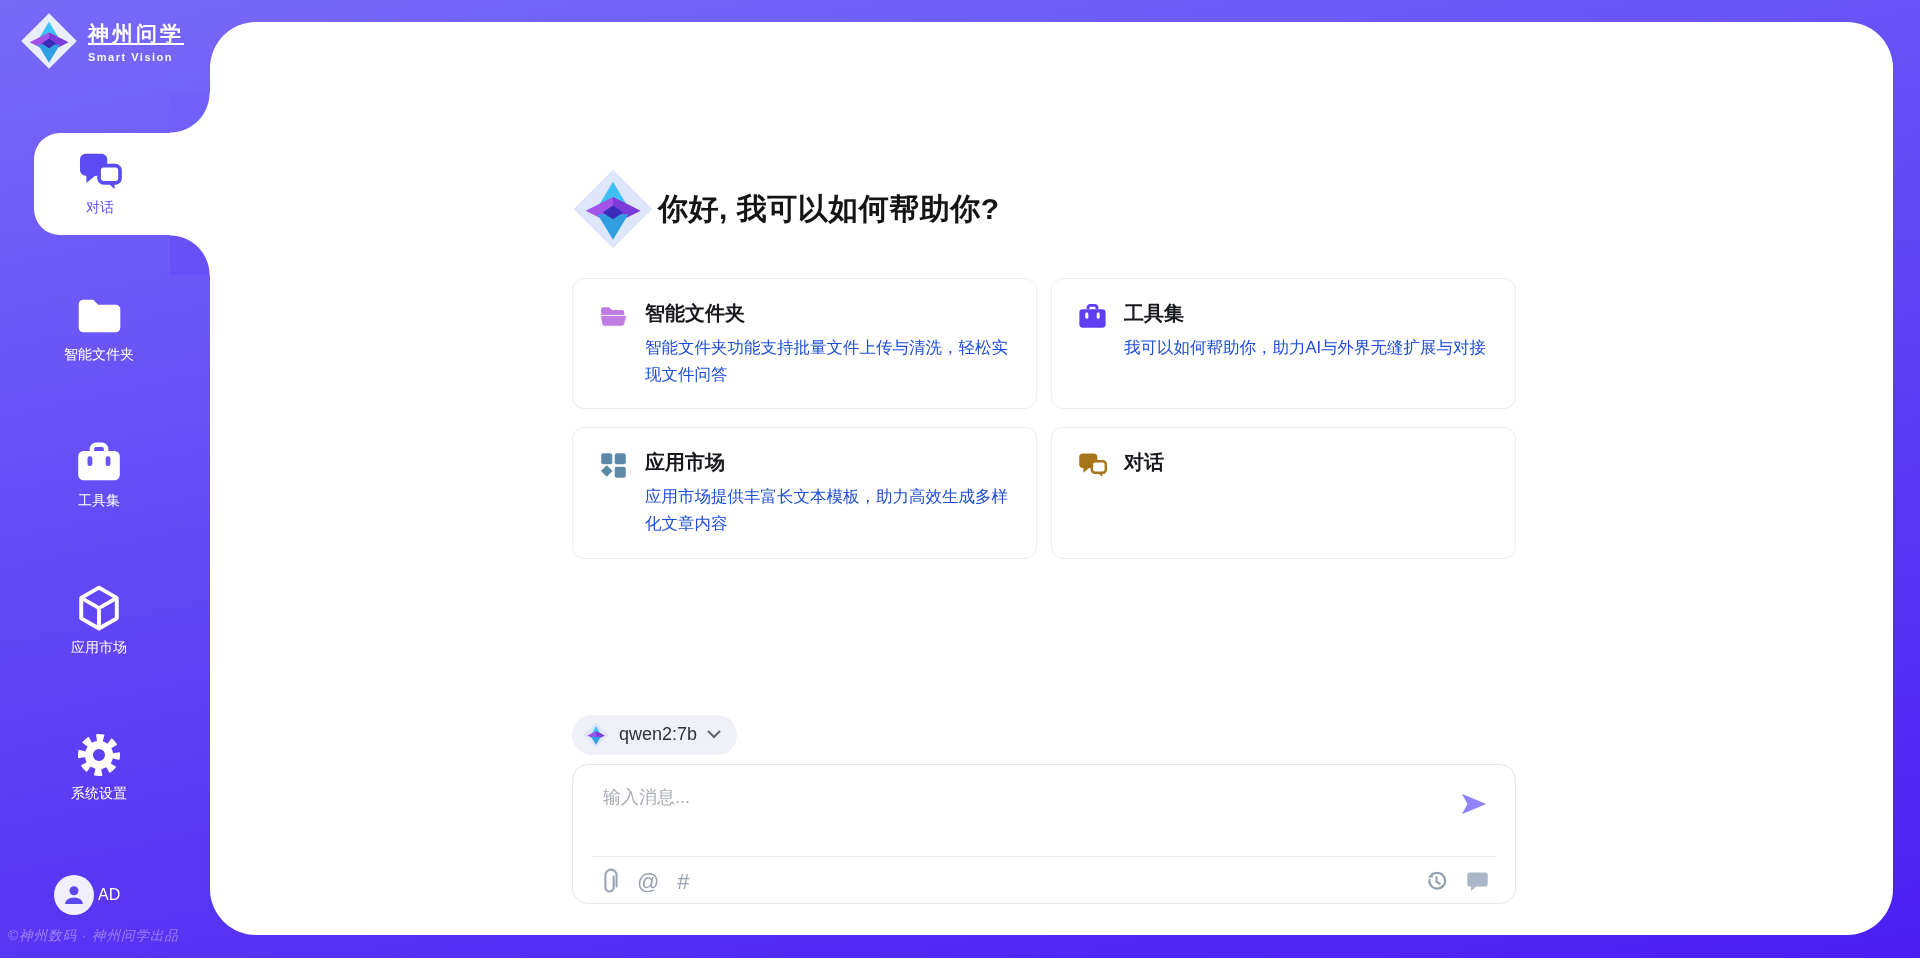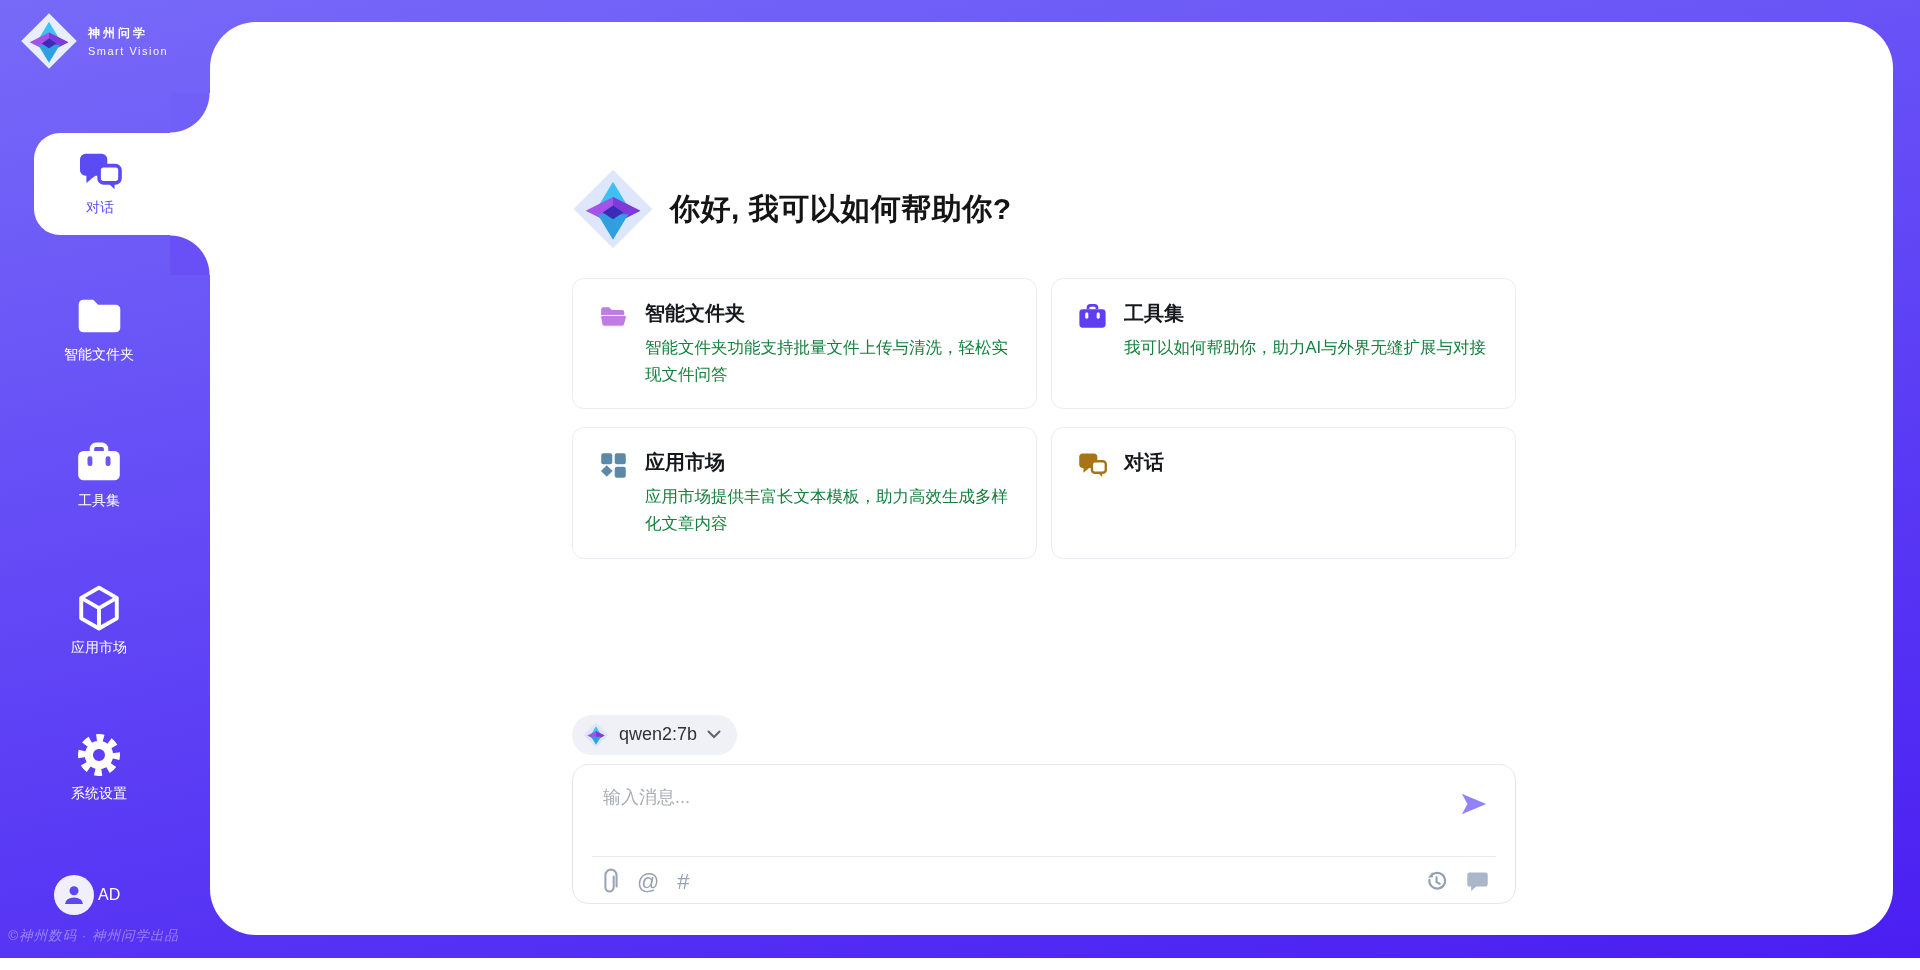--- a/index.html
+++ b/index.html
@@ -4,53 +4,53 @@
 <style>
   html,body{margin:0;padding:0;background:#fff;font-family:"Liberation Sans","DejaVu Sans",sans-serif;}
   .app{position:relative;width:1920px;height:970px;overflow:hidden;background:#fff;}
   .frame{position:absolute;left:0;top:0;width:1920px;height:958px;
          background:linear-gradient(168deg,#776af8 0%,#5d40f5 55%,#4a1ef2 100%);}
   .main{position:absolute;left:210px;top:22px;width:1683px;height:913px;background:#fff;border-radius:46px;}
 
   
   .brand{position:absolute;left:20px;top:12px;display:flex;align-items:center;gap:10px;color:#fff;}
   .brand .dmd{width:58px;height:58px;}
-  .brand-name{font-size:12px;font-weight:700;letter-spacing:3px;}
-  .brand-sub{font-size:11px;letter-spacing:1.5px;margin-top:3px;opacity:.95;}
+  .brand-name{font-size:21px;font-weight:700;letter-spacing:3px;text-decoration:underline;}
+  .brand-sub{font-size:11px;letter-spacing:1.5px;margin-top:3px;opacity:.95;font-weight:bold;}
 
   .tab-active{position:absolute;left:34px;top:133px;width:176px;height:102px;background:#fff;
               border-radius:26px 0 0 26px;display:flex;flex-direction:column;align-items:center;
               justify-content:center;gap:7px;color:#5b4bf3;font-size:14px;cursor:pointer;
               box-sizing:border-box;padding-right:44px;}
   .tab-active svg{width:44px;height:40px;}
   .bite{position:absolute;left:170px;width:40px;height:40px;}
   .bite-top{top:93px;background:radial-gradient(circle 40px at 0 0,#7160f7 0 39px,#fff 40px);}
   .bite-bottom{top:235px;background:radial-gradient(circle 40px at 0 100%,#6850f6 0 39px,#fff 40px);}
 
   .nav-item{position:absolute;left:0;width:198px;display:flex;flex-direction:column;align-items:center;
             gap:9px;color:#fff;font-size:14px;cursor:pointer;}
   .nav-item .nicon{height:42px;display:flex;align-items:center;justify-content:center;}
 
   .user{position:absolute;left:54px;top:875px;display:flex;align-items:center;gap:4px;color:#fff;font-size:16px;}
   .avatar{width:40px;height:40px;border-radius:50%;background:#f2effd;display:flex;align-items:center;justify-content:center;}
   .copyright{position:absolute;left:8px;top:927px;font-size:13.5px;color:rgba(255,255,255,.38);letter-spacing:1px;font-style:italic;}
 
   
   .content{position:absolute;left:362px;top:0;width:944px;}
-  .greeting{margin-top:146px;display:flex;align-items:center;gap:16px;}
+  .greeting{margin-top:146px;display:flex;align-items:center;gap:4px;}
   .greeting .dmd{width:82px;height:82px;}
   .greeting h1{font-size:30px;font-weight:700;color:#141414;margin:0;letter-spacing:.5px;}
 
   .cards{margin-top:28px;display:grid;grid-template-columns:1fr 1fr;gap:18px 14px;}
   .card{border:1px solid #ebedf2;border-radius:12px;padding:21px 26px;display:flex;gap:17px;
         box-sizing:border-box;background:#fff;cursor:pointer;min-height:130px;}
   .card-icon{flex:0 0 auto;width:29px;margin-top:3px;}
   .card-icon svg{width:29px;height:27px;display:block;}
   .card h3{margin:0 0 7px;font-size:20px;color:#16181c;font-weight:700;}
-  .card p{margin:0;font-size:16.5px;line-height:1.62;color:#15803d;}
+  .card p{margin:0;font-size:16.5px;line-height:1.62;color:#1d4ed8;}
 
   .composer{margin-top:156px;}
   .model-pill{display:inline-flex;align-items:center;gap:10px;background:#f0f1f6;border-radius:20px;
               padding:7px 16px 7px 11px;font-size:18px;color:#2f3136;cursor:pointer;}
   .model-pill .dmd{width:26px;height:26px;}
 
   .inputbox{margin-top:9px;position:relative;height:140px;border:1px solid #e4e7ee;border-radius:16px;
             box-sizing:border-box;background:#fff;padding-left:8px;}
   .inputbox textarea{position:absolute;left:28px;top:18px;width:820px;height:58px;border:0;outline:0;
             resize:none;font-size:18px;font-family:inherit;color:#333;background:transparent;}

